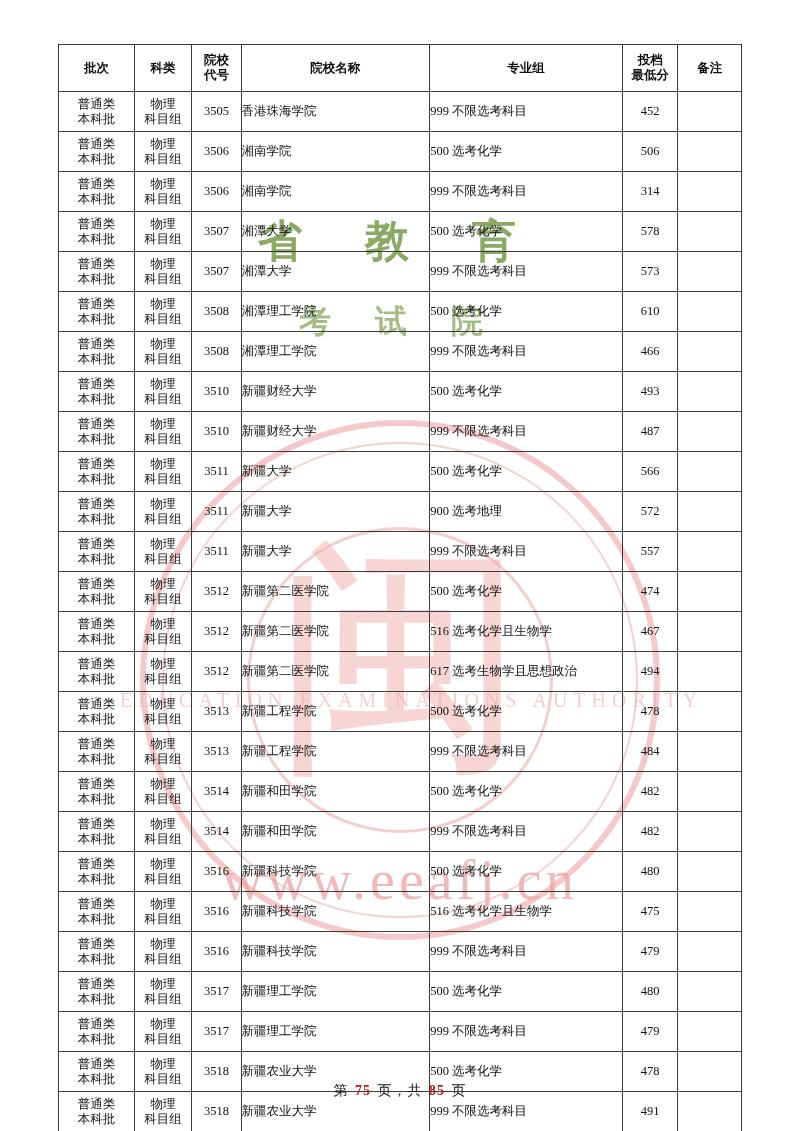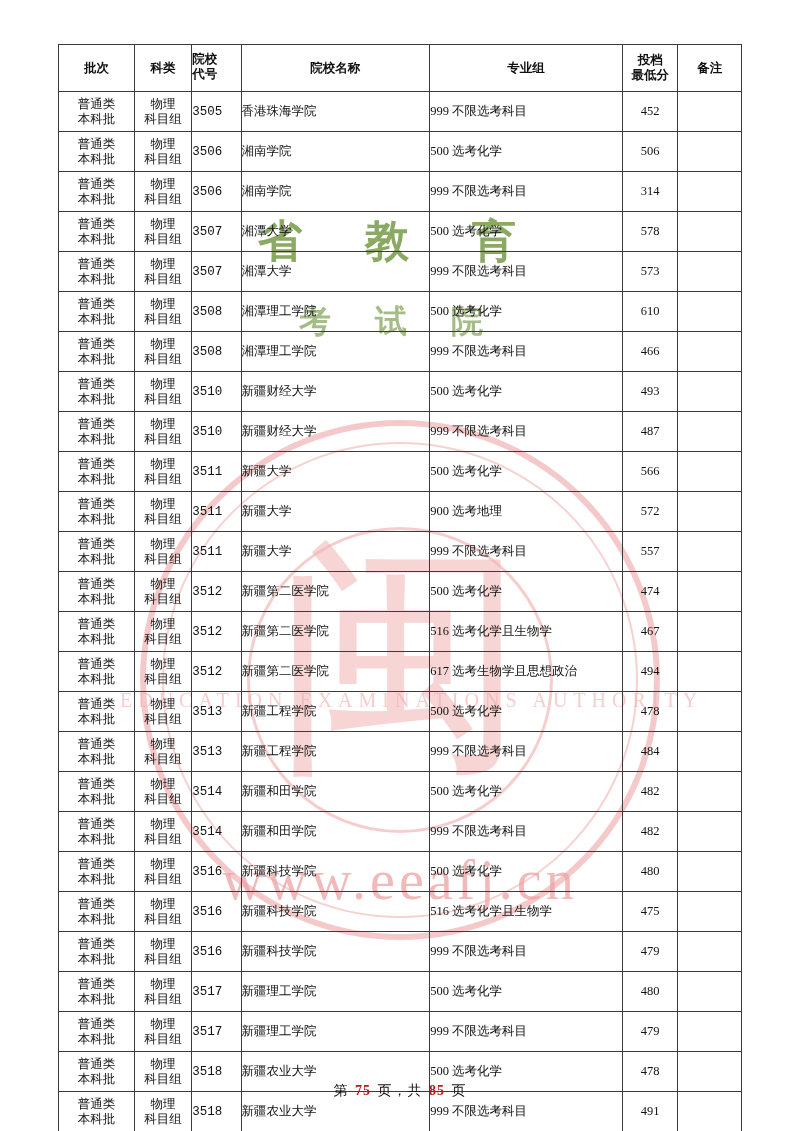--- a/index.html
+++ b/index.html
@@ -128,21 +128,21 @@
     text-align: center;
     line-height: 1.18;
     vertical-align: middle;
   }
   tbody td {
     height: 39px;
     vertical-align: middle;
   }
   .c-batch  { width: 74px;  text-align: center; line-height: 1.18; font-size: 12.5px; }
   .c-cat    { width: 56px;  text-align: center; line-height: 1.18; font-size: 12.5px; }
-  .c-code   { width: 48px;  text-align: left; font-size: 12.5px; font-family: Liberation Mono, monospace; }
+  .c-code   { width: 48px;  text-align: center; font-size: 12.5px; }
   .c-name   { width: 184px; text-align: left; padding-left: 6px; font-size: 12.5px; }
   .c-group  { width: 188px; text-align: left; padding-left: 6px; font-size: 12.5px; }
   .c-score  { width: 54px;  text-align: center; font-size: 12.5px; }
   .c-note   { width: 62px; }
 
   .two-line span { display: block; }
 
   .footer {
     position: absolute;
     left: 0;

